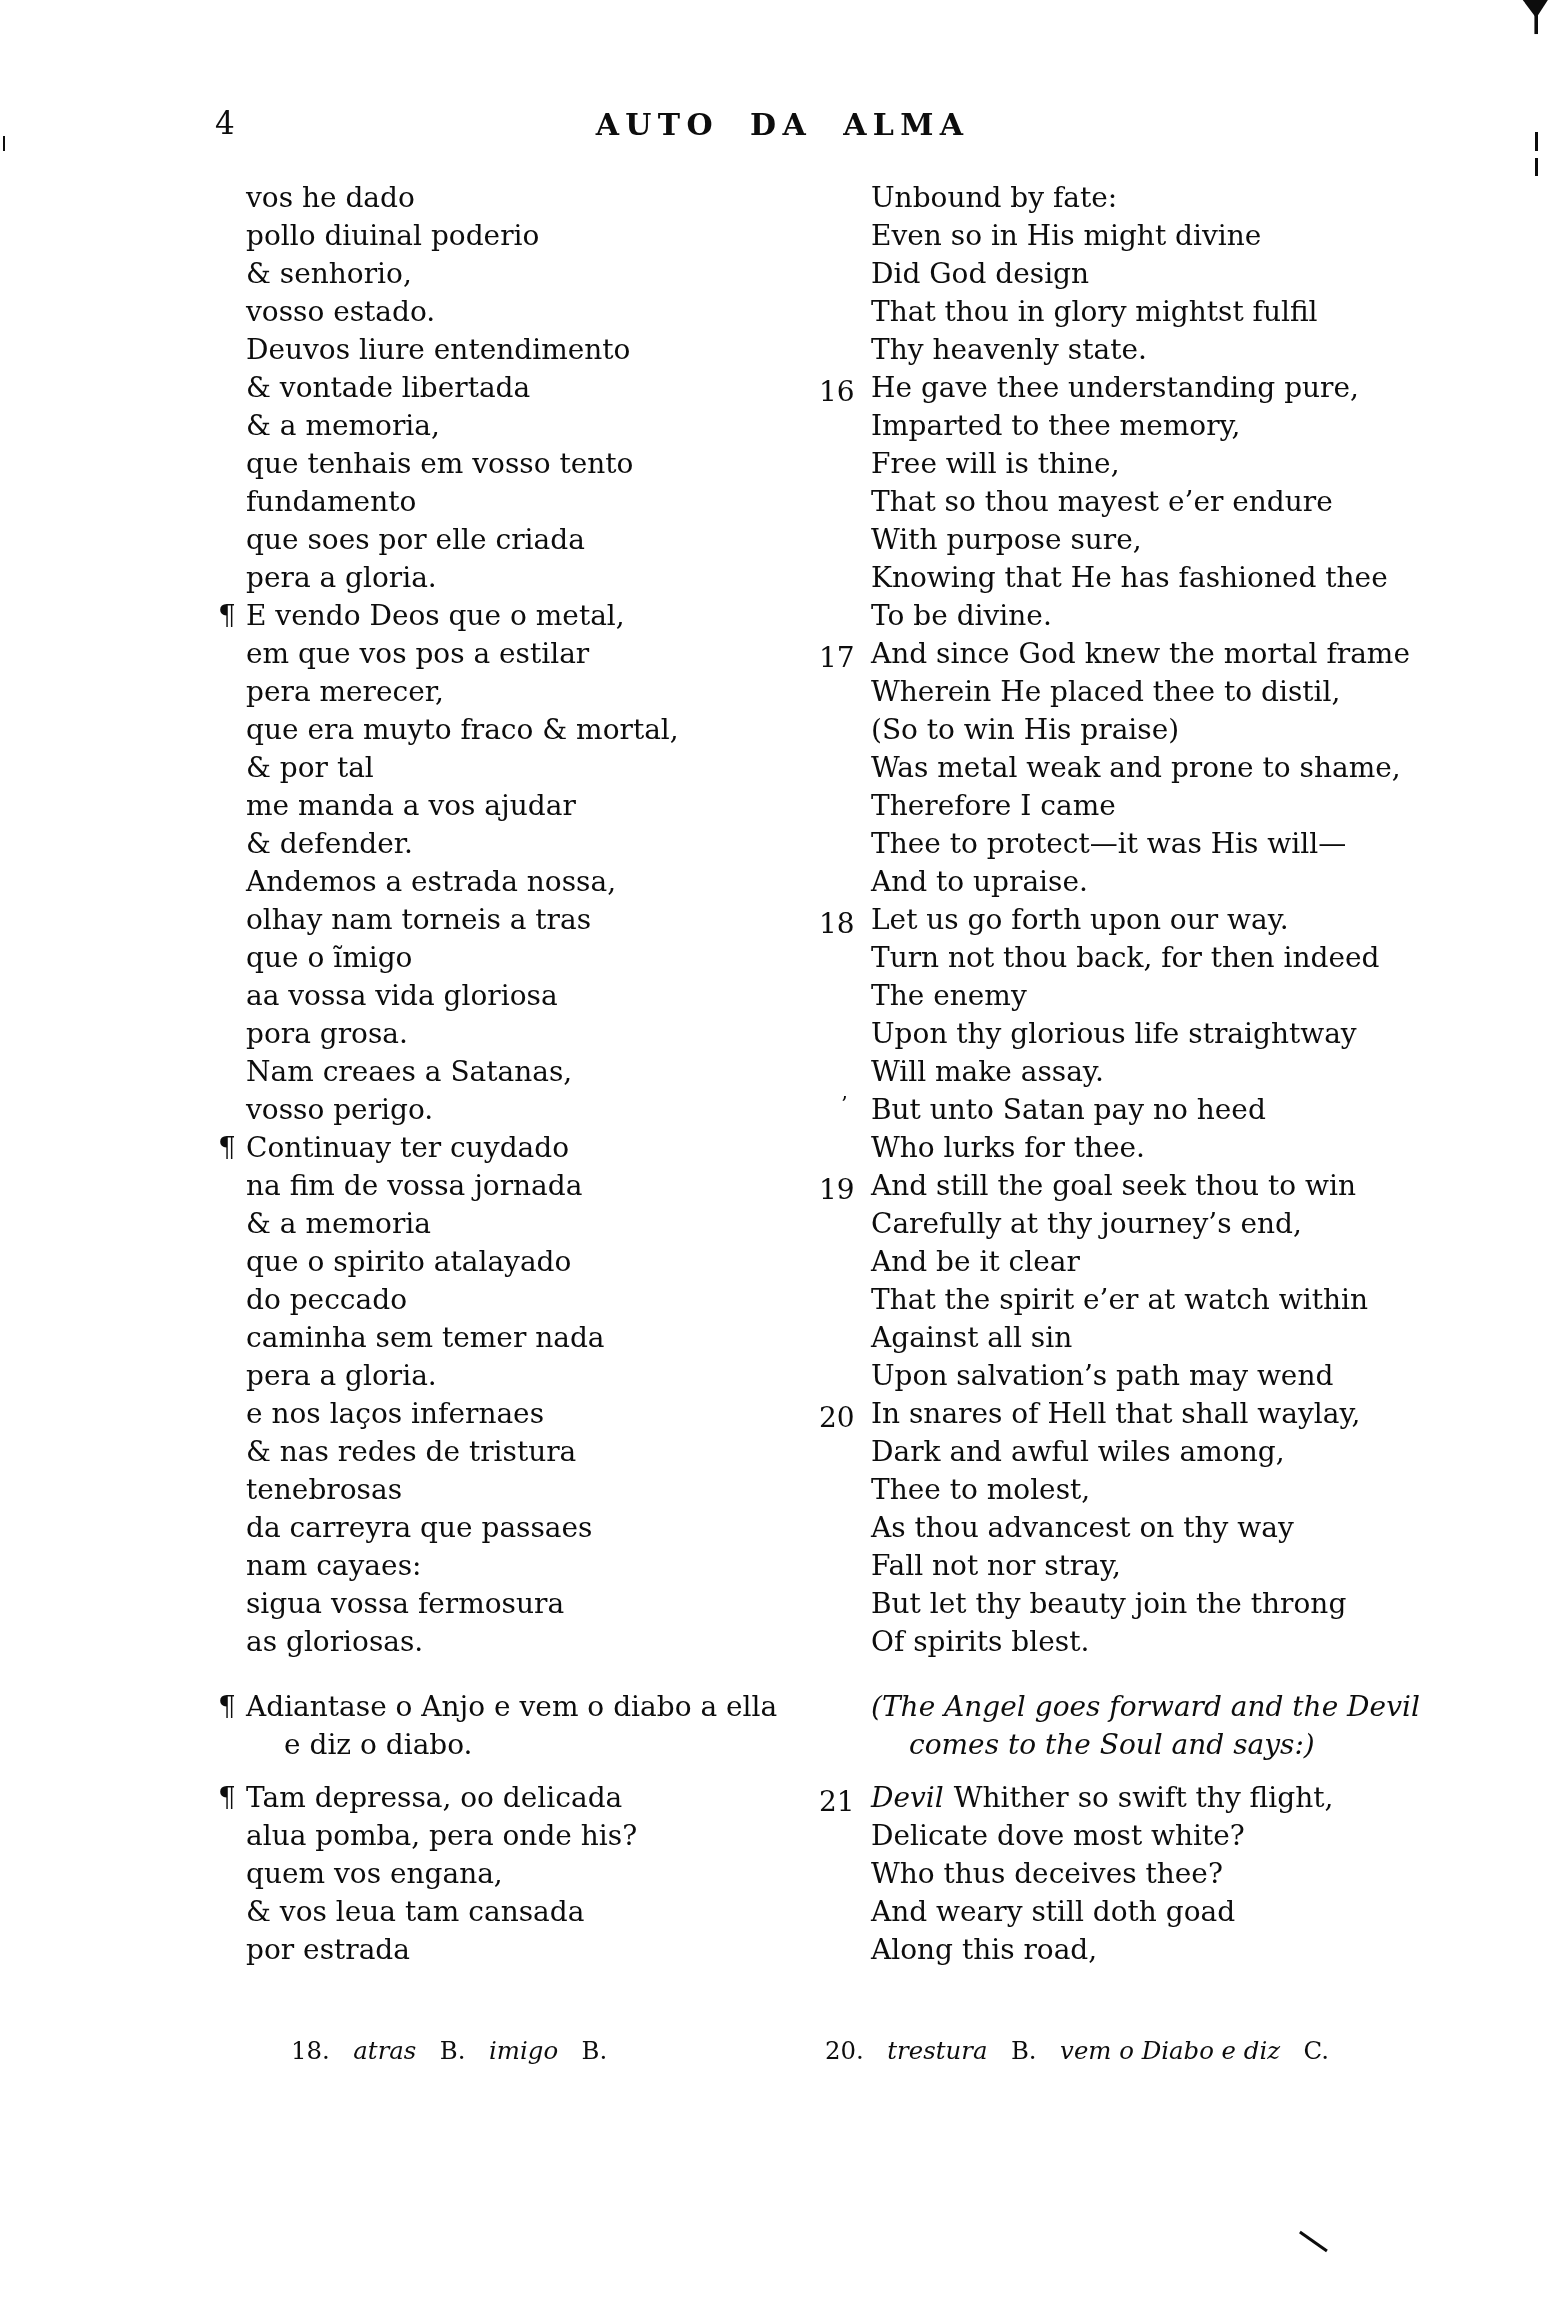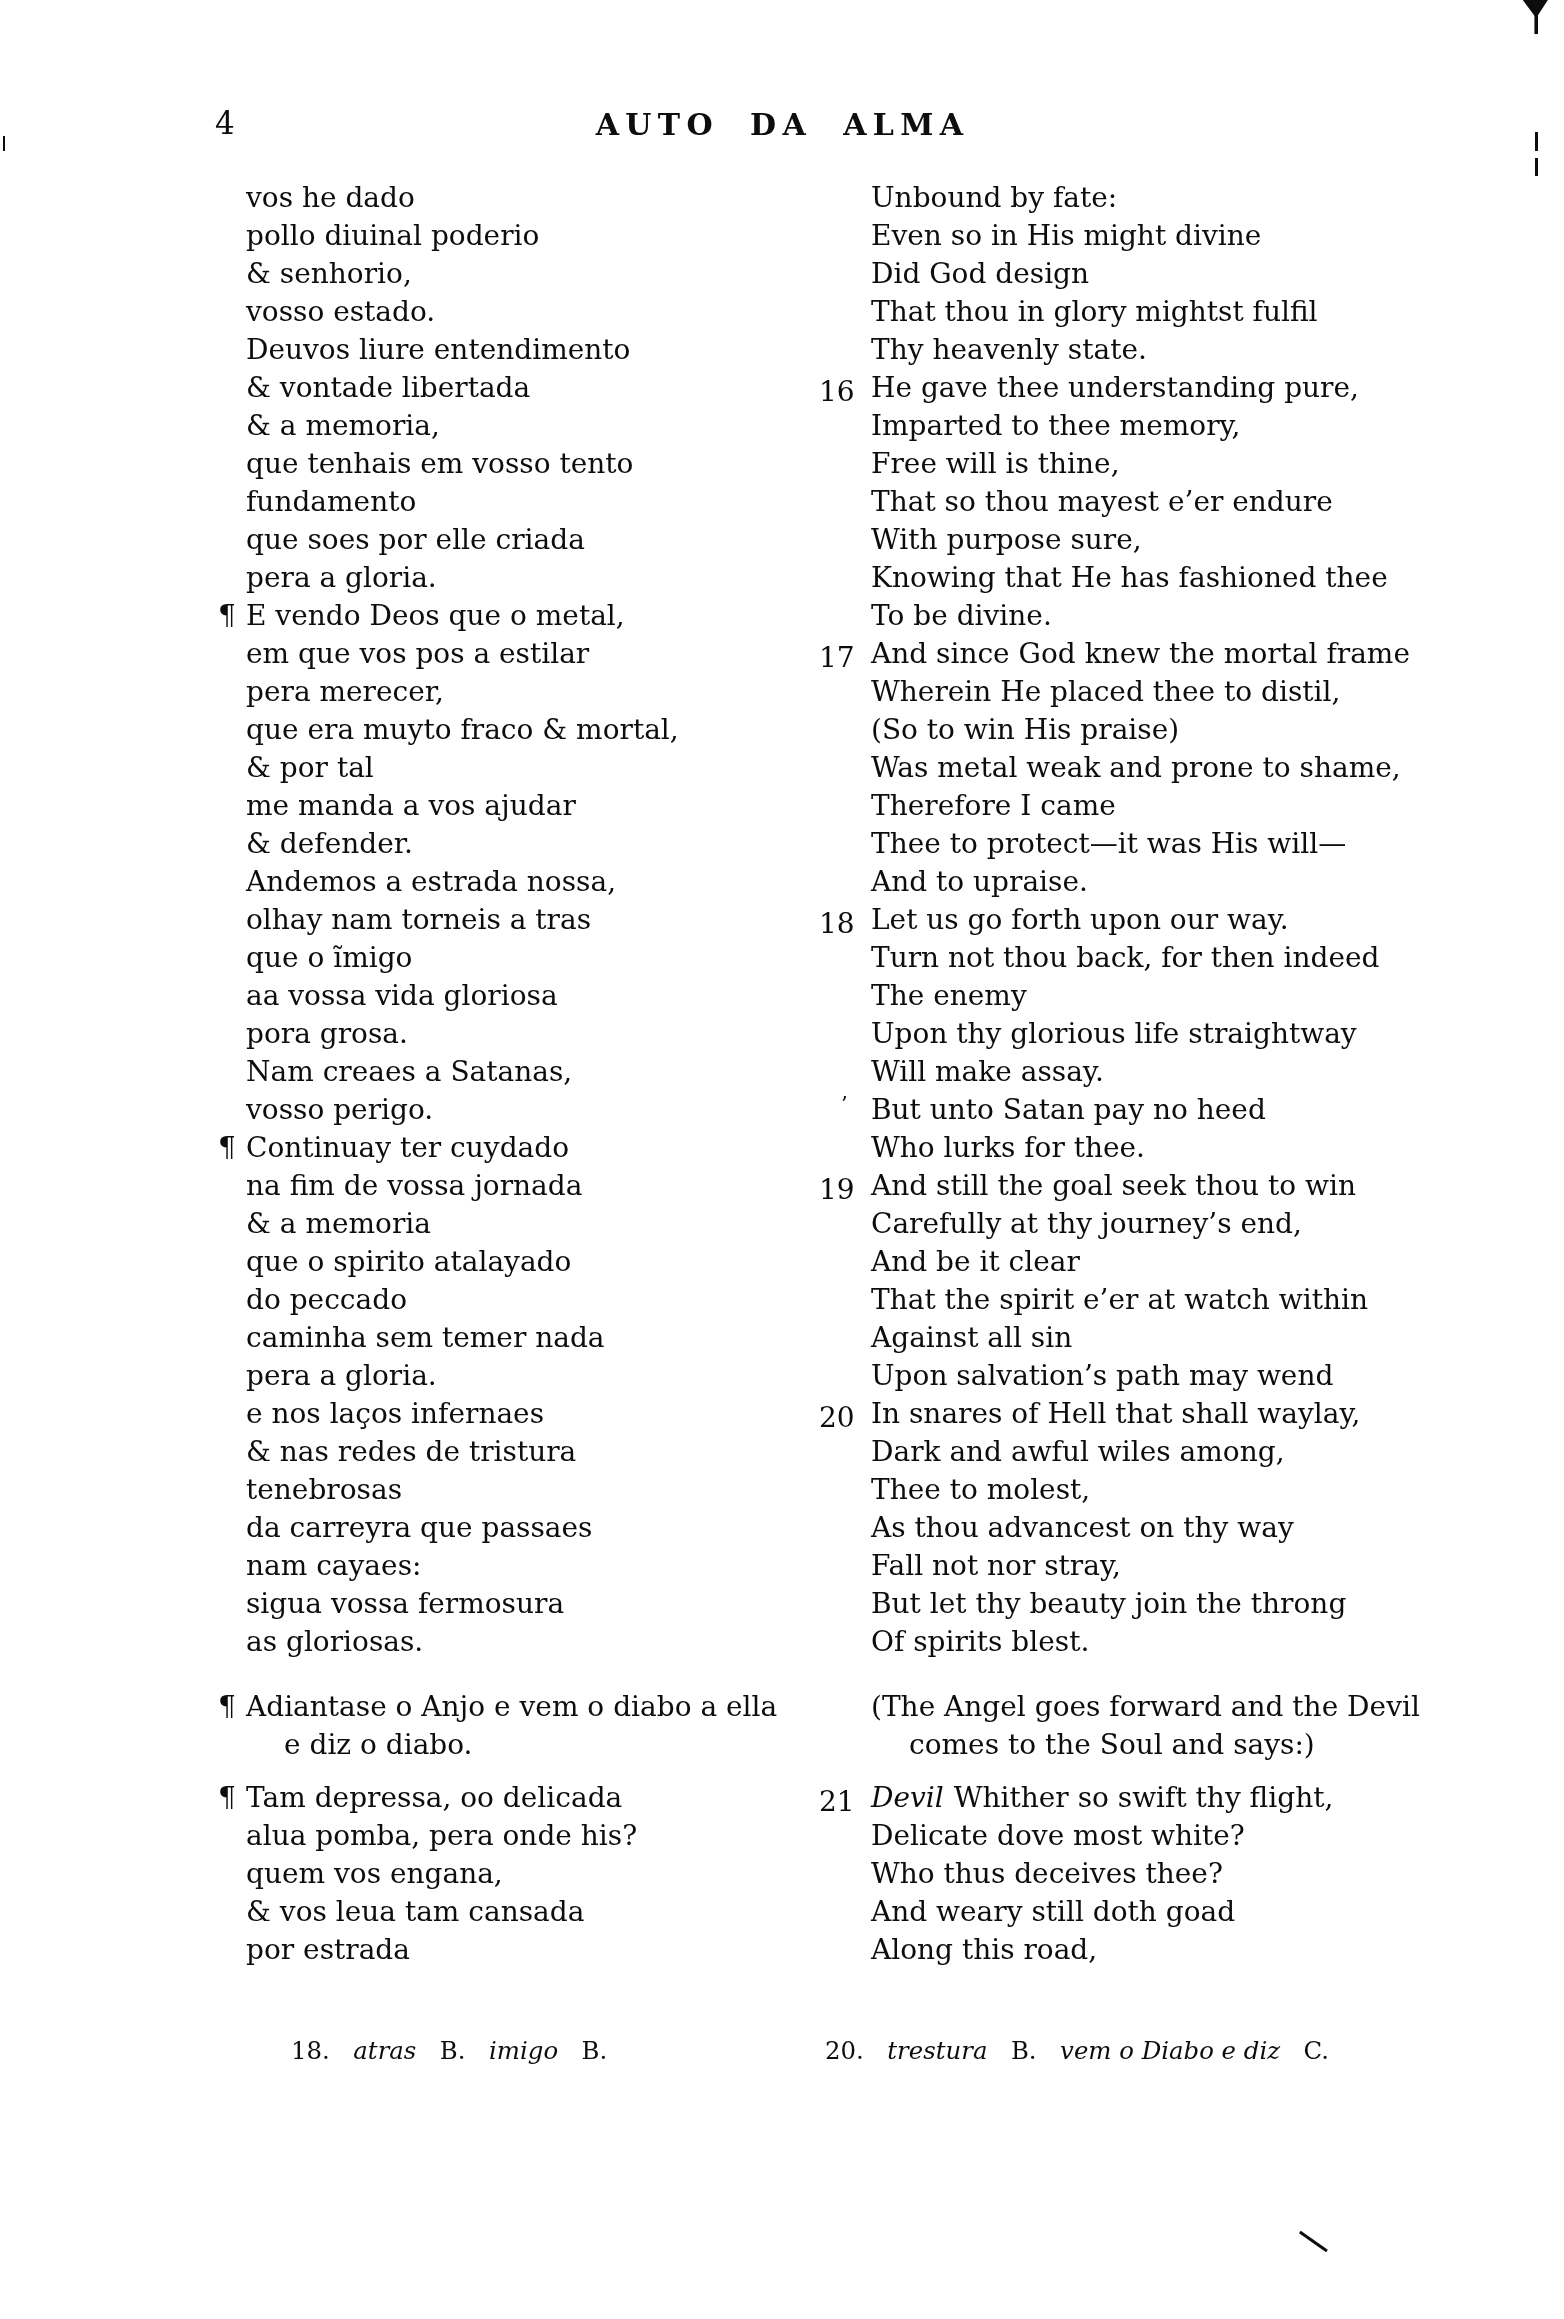--- a/index.html
+++ b/index.html
@@ -27,21 +27,21 @@
   .col.left{left:246px;width:597px;}
   .col.right{left:871px;width:624px;}
   .line{
     position:relative;
     height:38px;line-height:38px;
     white-space:nowrap;
   }
   .line.gap1{margin-top:27px;}
   .line.gap2{margin-top:14.5px;}
   .line.ind{padding-left:38px;}
-  .line.italic{}
+  .line.italic{font-style:italic;}
   .pilcrow{position:absolute;left:-28px;top:0;}
   .num{position:absolute;left:-52px;top:4px;width:43px;text-align:left;}
   .mmark{position:absolute;left:-30px;top:-6.3px;font-size:21px;}
   .speaker{font-style:italic;margin-right:10px;}
   .footnotes{position:absolute;top:2034px;left:0;width:100%;height:40px;font-size:24.4px;line-height:33px;}
   .fn{position:absolute;top:0;white-space:nowrap;}
   .fn-left{left:291px;}
   .fn-right{left:825px;}
   .fn .seg{margin-right:23.5px;}
   .fn .seg.it{font-style:italic;}

